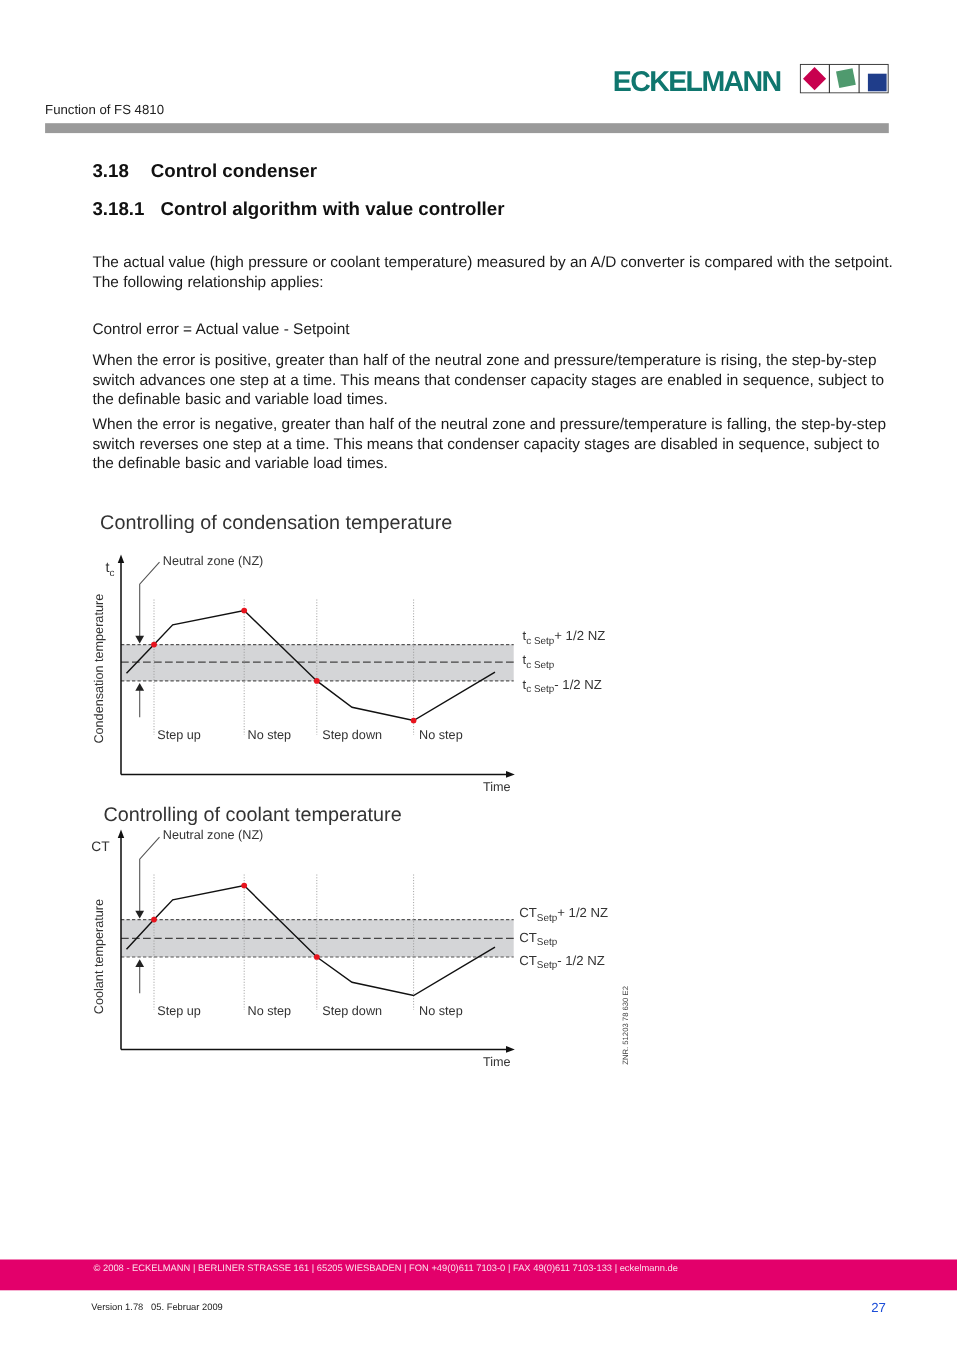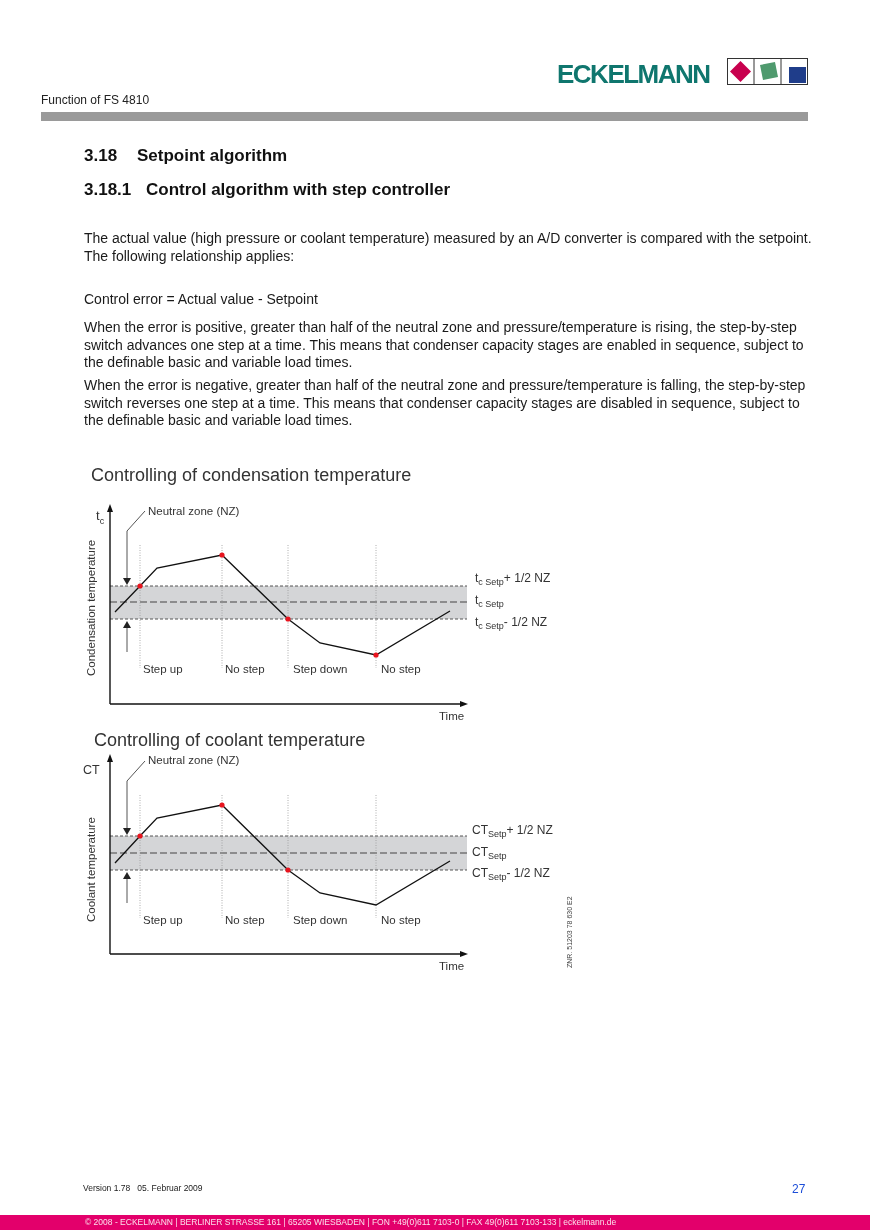--- a/index.html
+++ b/index.html
@@ -10,21 +10,21 @@
                color: #0f766e; font-family: "Liberation Sans", sans-serif; line-height: 34px; font-weight: bold; }
   .logo-boxes { position: absolute; left: 727px; top: 58px; width: 81px; height: 27px; }
   .running-head { position: absolute; left: 41px; top: 93px; font-size: 12px; color: #222; }
   .head-bar { position: absolute; left: 41px; top: 112px; width: 767px; height: 9px; background: #9a9a9a; }
   h1.sec { position: absolute; left: 84px; top: 146px; margin: 0; font-size: 17px; font-weight: bold; color: #111; }
   h2.subsec { position: absolute; left: 84px; top: 180px; margin: 0; font-size: 17px; font-weight: bold; color: #111; }
   h1.sec .num { display: inline-block; width: 53px; }
   h2.subsec .num { display: inline-block; width: 62px; }
   .para { position: absolute; left: 84px; width: 730px; font-size: 14px; line-height: 17.5px; color: #1a1a1a; margin: 0; }
   .chart-title { position: absolute; font-size: 18px; color: #333; }
-  .footer-bar { position: absolute; left: 0; top: 1215px; width: 870px; height: 16px; background: #e3006b; }
+  .footer-bar { position: absolute; left: 0; top: 1145px; width: 870px; height: 28px; background: #e3006b; }
   .footer-bar span { position: absolute; left: 85px; top: 2px; font-size: 8.5px; color: #fbe0ec; white-space: nowrap; }
   .version { position: absolute; left: 83px; top: 1183px; font-size: 8.5px; color: #222; }
   .pageno { position: absolute; left: 792px; top: 1182px; font-size: 12px; color: #1d4ed8; }
   .znr { position: absolute; left: 566px; top: 968px; font-size: 7px; color: #444;
          transform: rotate(-90deg); transform-origin: 0 0; white-space: nowrap; }
 </style>
 </head>
 <body>
 
 <div class="logo-text">ECKELMANN</div>
@@ -33,24 +33,24 @@
   <line x1="27" y1="0.5" x2="27" y2="26.5" stroke="#333" stroke-width="1"></line>
   <line x1="54" y1="0.5" x2="54" y2="26.5" stroke="#333" stroke-width="1"></line>
   <polygon points="13.5,3 24,13.5 13.5,24 3,13.5" fill="#c8004e"></polygon>
   <polygon points="33,7 48,4 51,19 36,22" fill="#4f9a6e"></polygon>
   <rect x="62" y="9" width="17" height="16" fill="#1f3d8a"></rect>
 </svg>
 <div class="running-head">Function of FS 4810</div>
 <div class="head-bar"></div>
 
 <h1 class="sec">
-  <span class="num">3.18</span><span>Setpoint algorithm</span>
+  <span class="num">3.18</span><span>Control condenser</span>
 </h1>
 <h2 class="subsec">
-  <span class="num">3.18.1</span><span>Control algorithm with step controller</span>
+  <span class="num">3.18.1</span><span>Control algorithm with value controller</span>
 </h2>
 
 <p class="para" style="top:230px;">The actual value (high pressure or coolant temperature) measured by an A/D converter is compared with the setpoint. The following relationship applies:</p>
 <p class="para" style="top:279px;margin-top:12px;">Control error = Actual value - Setpoint</p>
 <p class="para" style="top:319px;">When the error is positive, greater than half of the neutral zone and pressure/temperature is rising, the step-by-step switch advances one step at a time. This means that condenser capacity stages are enabled in sequence, subject to the definable basic and variable load times.</p>
 <p class="para" style="top:377px;">When the error is negative, greater than half of the neutral zone and pressure/temperature is falling, the step-by-step switch reverses one step at a time. This means that condenser capacity stages are disabled in sequence, subject to the definable basic and variable load times.</p>
 
 <div class="chart-title" style="left:91px; top:465px;">Controlling of condensation temperature</div>
 
 <svg class="abs" style="left:0; top:0;" width="870" height="1230">

